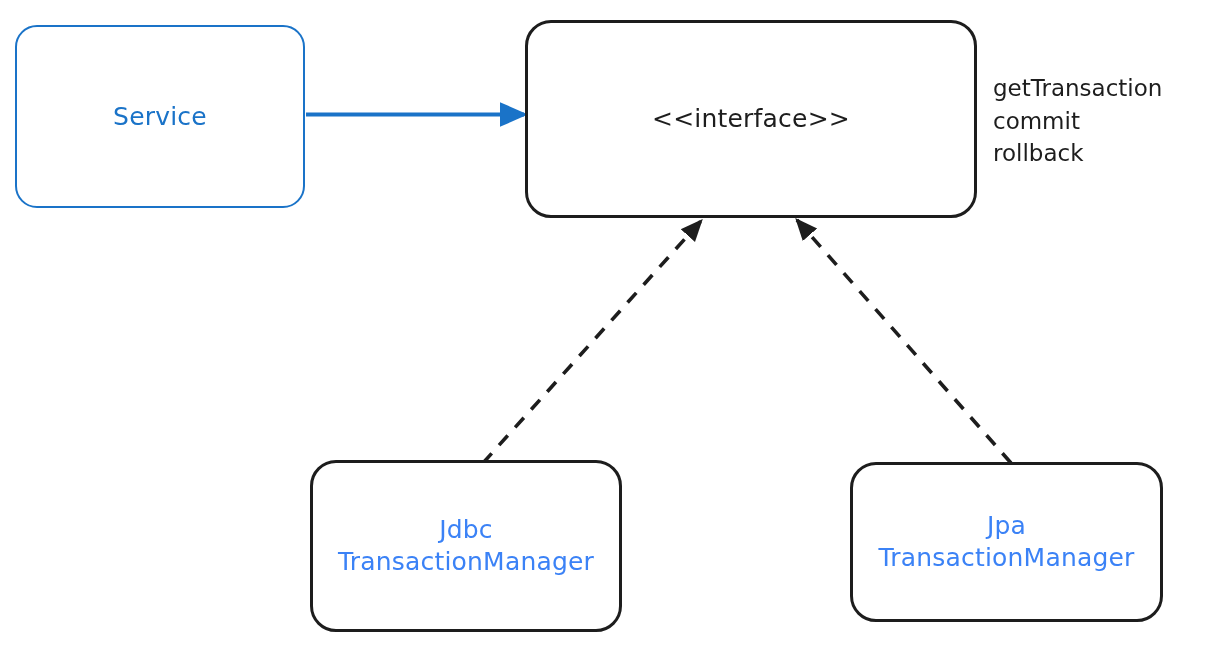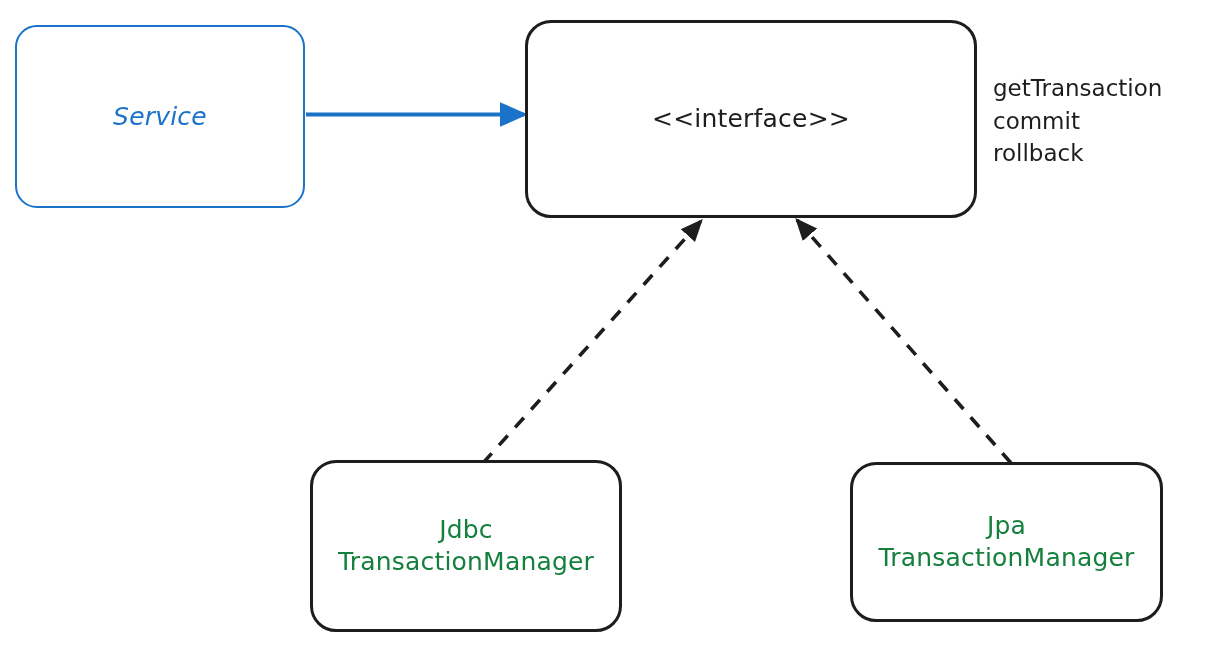--- a/index.html
+++ b/index.html
@@ -48,30 +48,29 @@
   }
   .node-label {
     font-family: "DejaVu Sans", sans-serif;
     line-height: 1.28;
     white-space: pre;
     letter-spacing: 0.2px;
   }
   #node-service .node-label {
     font-size: 25px;
     color: #1a73c8;
-    font-style: italic;
   }
   #node-interface .node-label {
     font-size: 25px;
     color: #1d1d1d;
   }
   #node-jdbc .node-label,
   #node-jpa .node-label {
     font-size: 25px;
-    color: #15803d;
+    color: #3b82f6;
   }
   .methods {
     position: absolute;
     left: 993px;
     top: 72px;
     width: 245px;
     color: #1d1d1d;
     font-family: "DejaVu Sans", sans-serif;
     font-size: 23px;
     line-height: 1.42;

